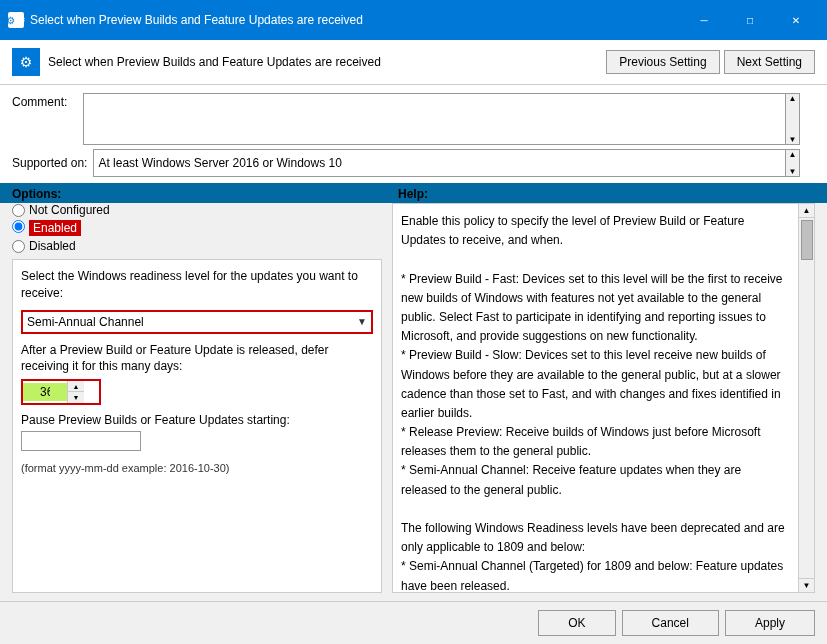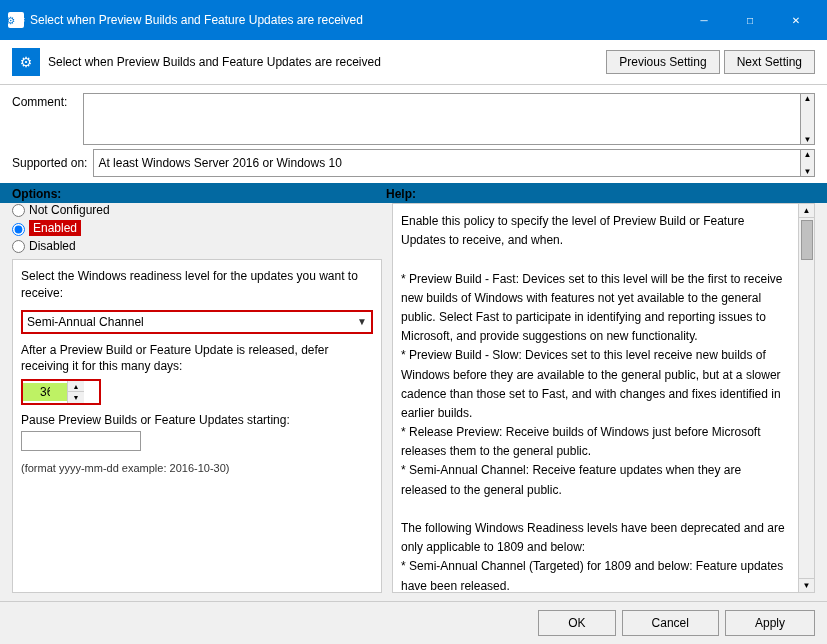--- a/index.html
+++ b/index.html
@@ -39,21 +39,21 @@
     <div style="display:flex; align-items:center; gap:8px;">
       <div style="width:28px; height:28px; background:#0078d7; display:flex; align-items:center; justify-content:center; color:white; font-size:14px;">⚙</div>
       <span style="font-size:12px;">Select when Preview Builds and Feature Updates are received</span>
     </div>
     <div style="display:flex; gap:4px;">
       <button class="header-btn" disabled="">Previous Setting</button>
       <button class="header-btn">Next Setting</button>
     </div>
   </div>
 
-  <div style="background:white; padding:8px 12px 6px 12px; display:flex; flex-direction:column; gap:4px;">
+  <div style="background:white; padding:8px 27px 6px 12px; display:flex; flex-direction:column; gap:4px;">
     <div style="display:flex; align-items:flex-start; gap:6px;">
       <span style="font-size:12px; padding-top:2px; min-width:65px;">Comment:</span>
       <div style="flex:1; display:flex;">
         <textarea style="flex: 1 1 0%; height: 52px; border: 1px solid rgb(153, 153, 153); font-size: 12px; resize: none; padding: 2px;"></textarea>
         <div style="width:14px; border:1px solid #999; border-left:none; background:#f0f0f0; display:flex; flex-direction:column; justify-content:space-between;">
           <span style="font-size:8px; text-align:center; cursor:pointer;">▲</span>
           <span style="font-size:8px; text-align:center; cursor:pointer;">▼</span>
         </div>
       </div>
     </div>
@@ -66,33 +66,33 @@
         <div style="width:14px; border:1px solid #999; border-left:none; background:#f0f0f0; display:flex; flex-direction:column; justify-content:space-between;">
           <span style="font-size:8px; text-align:center;">▲</span>
           <span style="font-size:8px; text-align:center;">▼</span>
         </div>
       </div>
     </div>
   </div>
 
   <div style="display:flex; padding:4px 20px 2px 12px; background:#0369a1;justify-content:center;">
     <div style="width:370px; font-size:12px; font-weight:bold;">Options:</div>
-    <div style="flex:1; font-size:12px; font-weight:bold; margin-left:4px;">Help:</div>
+    <div style="flex:1; font-size:12px; font-weight:bold; margin-left:16px;">Help:</div>
   </div>
 
   <div style="display:flex; flex:1; padding:0 12px 8px 12px; gap:0; overflow:hidden;">
 
     <div style="width:370px; flex-shrink:0; display:flex; flex-direction:column;">
 
       <div style="display:flex; flex-direction:column; gap:3px; margin-bottom:6px;">
         <label style="display:flex; align-items:center; gap:4px; font-size:12px; cursor:pointer;">
           <input type="radio" name="config-state" style="margin: 0px;">
           <span>Not Configured</span>
         </label>
-        <label style="display:flex; align-items:flex-end; gap:4px; font-size:12px; cursor:pointer;">
+        <label style="display:flex; align-items:flex-start; gap:4px; font-size:12px; cursor:pointer;">
           <input type="radio" name="config-state" checked="" style="margin: 0px;">
           <span style="background:#cc0000; color:white; padding:1px 4px; font-size:12px;">Enabled</span>
         </label>
         <label style="display:flex; align-items:center; gap:4px; font-size:12px; cursor:pointer;">
           <input type="radio" name="config-state" style="margin: 0px;">
           <span>Disabled</span>
         </label>
       </div>
 
       <div style="border:1px solid #ccc; background:white; padding:8px; flex:1; display:flex; flex-direction:column; gap:8px;">

